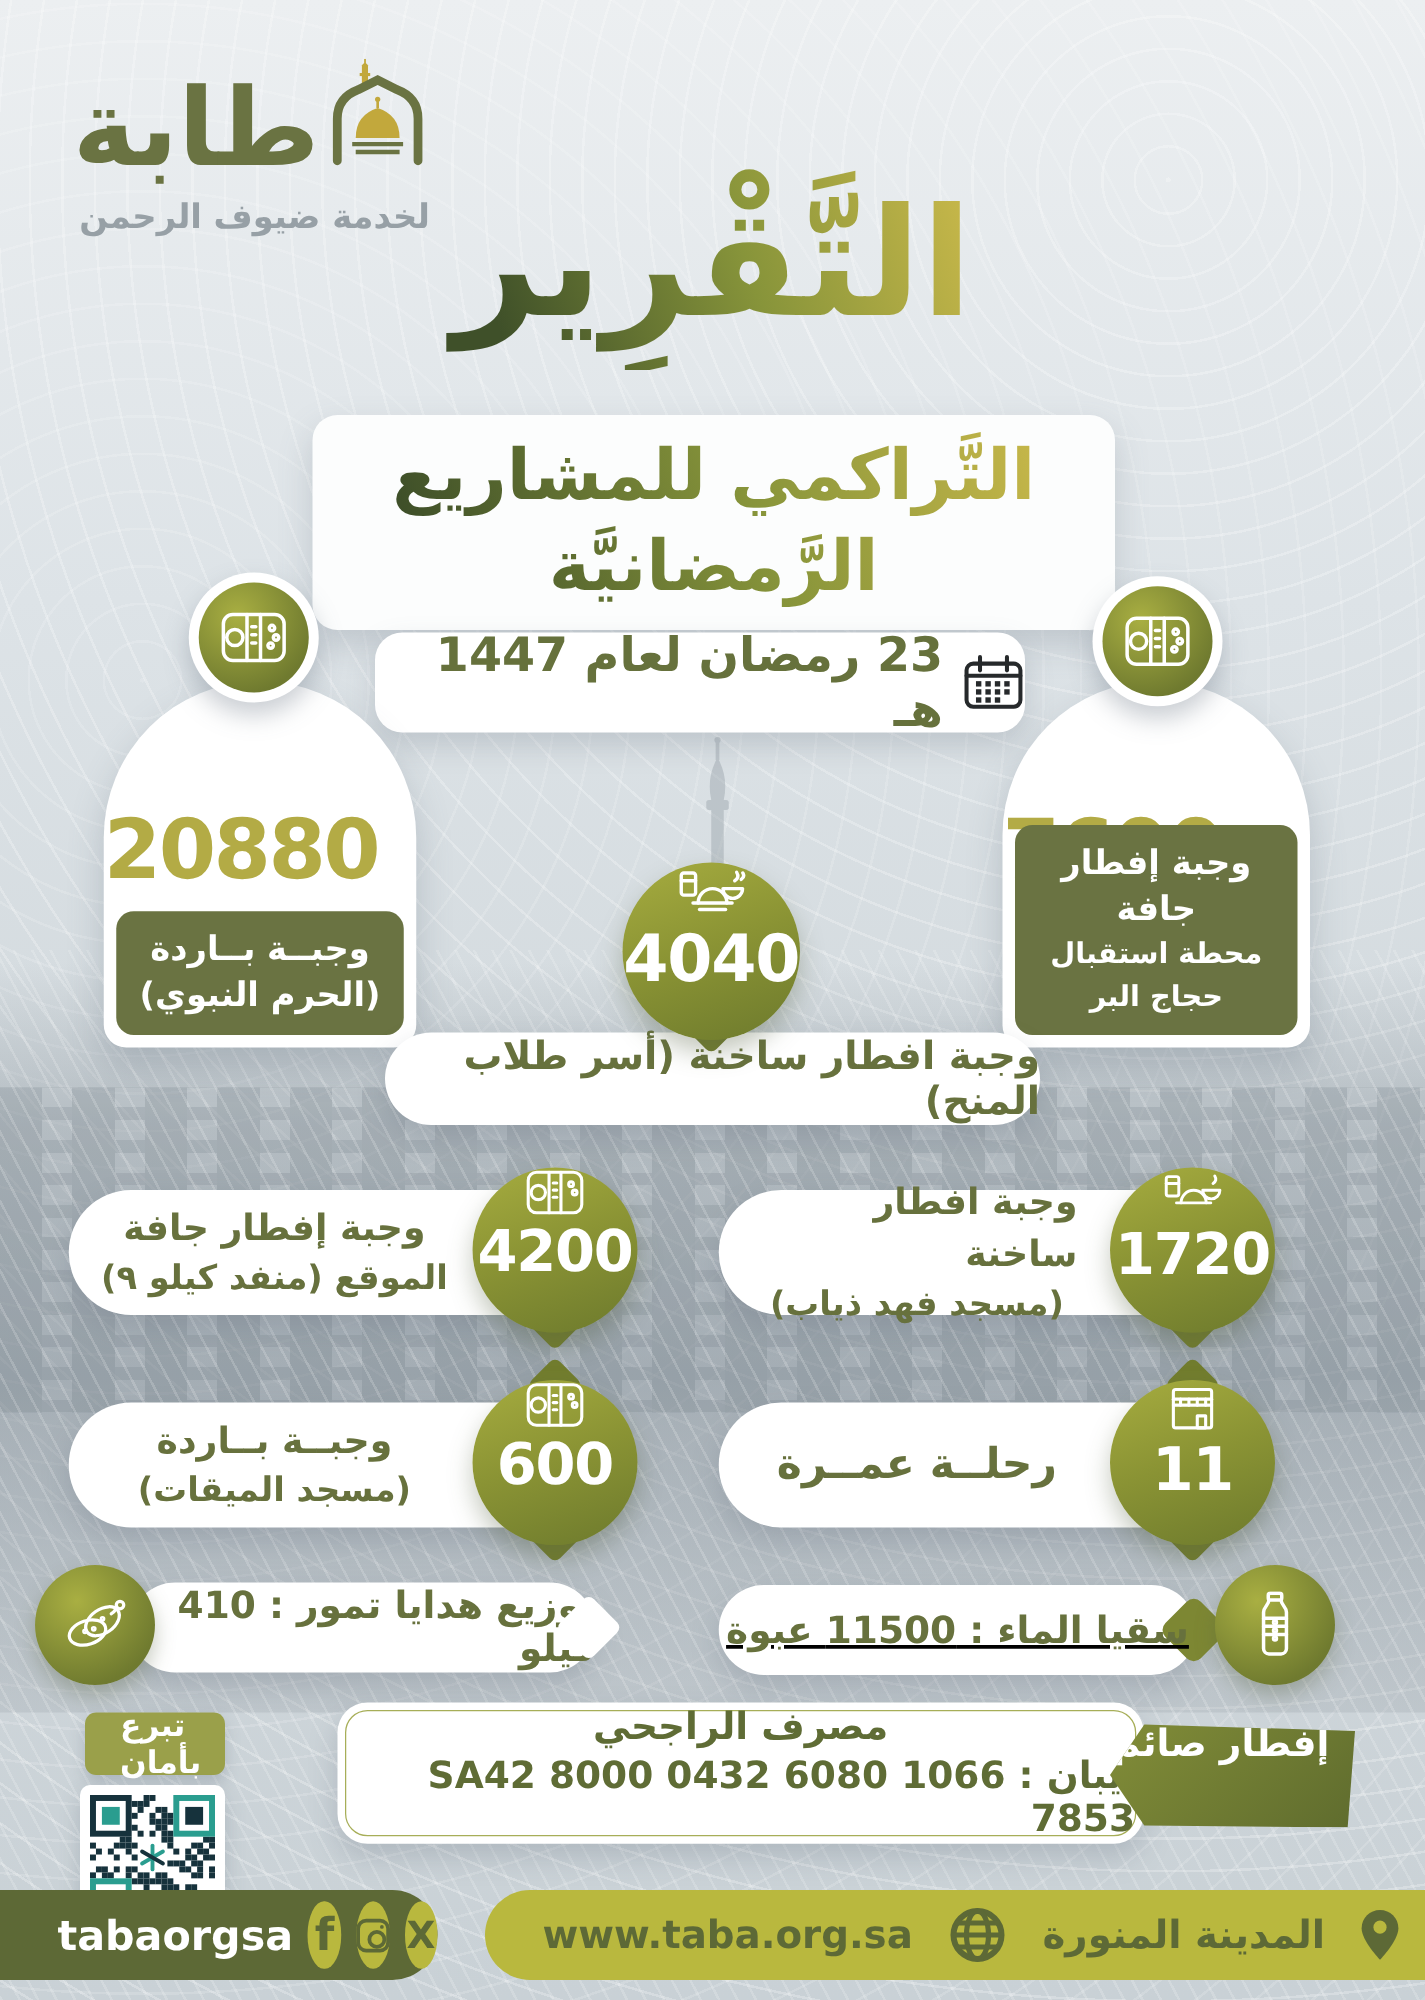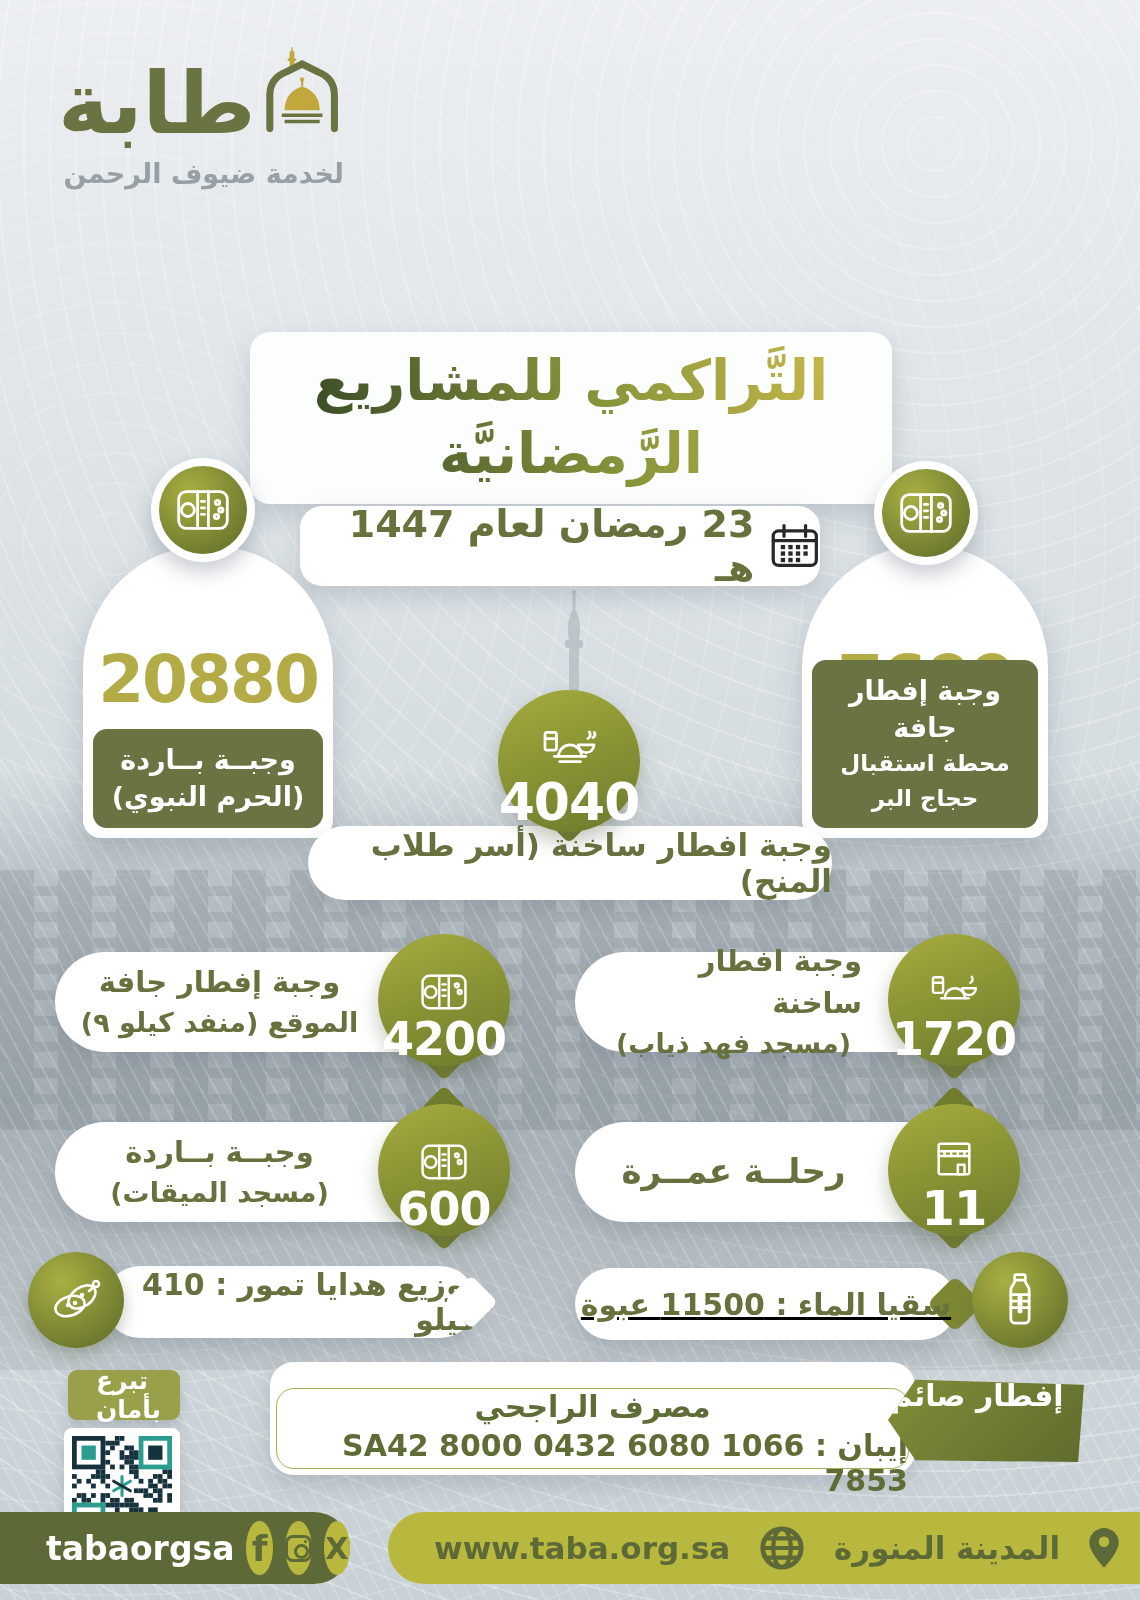--- a/index.html
+++ b/index.html
@@ -34,33 +34,33 @@
     border-radius:20px;box-shadow:0 12px 26px rgba(104,116,128,.25);
     display:flex;align-items:center;justify-content:center;}
   .subtitle{font-size:56px;font-weight:800;text-align:center;line-height:1.3;direction:rtl;}
   
   .date-pill{position:absolute;left:300px;top:506px;width:520px;height:80px;background:#fff;border-radius:22px;
     box-shadow:0 10px 22px rgba(104,116,128,.25);display:flex;align-items:center;justify-content:center;gap:16px;direction:rtl;}
   .date-pill span{font-size:38px;font-weight:800;color:#66713c;}
   
   .arch{position:absolute;background:#fff;border-radius:125px 125px 18px 18px;
     box-shadow:0 14px 28px rgba(104,116,128,.30);}
-  .arch .val{margin-top:96px;text-align:center;font-size:66px;font-weight:800;color:#b3ab45;letter-spacing:-2px;}
+  .arch .val{margin-top:96px;font-size:66px;font-weight:800;color:#b3ab45;letter-spacing:-2px;}
   .arch .panel{position:absolute;left:10px;right:10px;bottom:10px;background:#6a7342;border-radius:14px;
     padding:13px 6px;text-align:center;color:#fff;direction:rtl;}
   .arch .panel .l1{font-size:27px;font-weight:800;line-height:1.35;}
   .arch .panel .l2{font-size:23px;font-weight:800;line-height:1.5;}
   .stat-circle{position:absolute;width:104px;height:104px;border-radius:50%;background:#fff;
     box-shadow:0 10px 20px rgba(104,116,128,.35);z-index:4;}
   .stat-circle .in{position:absolute;inset:8px;border-radius:50%;
     background:radial-gradient(circle at 35% 30%,#a9af42,#6f7a2f 75%);display:flex;align-items:center;justify-content:center;}
   
   .balloon{position:absolute;border-radius:50%;z-index:3;
     background:linear-gradient(160deg,#a6ac3f 0%,#8a9334 48%,#6d7a2d 100%);
-    display:flex;flex-direction:column;align-items:center;justify-content:flex-end;
+    display:flex;flex-direction:column;align-items:center;justify-content:flex-start;
     box-shadow:0 10px 20px rgba(90,100,70,.35);}
   .balloon .val{color:#fff;font-weight:800;letter-spacing:-1px;}
   .tail{position:absolute;background:#727d2e;transform:rotate(45deg);border-radius:6px;z-index:2;}
   
   .pill{position:absolute;background:#fff;border-radius:50px;box-shadow:0 10px 22px rgba(104,116,128,.28);
     display:flex;flex-direction:column;align-items:center;justify-content:center;direction:rtl;z-index:1;}
   .pill .t1{font-size:29px;font-weight:800;color:#67713d;line-height:1.45;}
   .pill .t2{font-size:27px;font-weight:800;color:#67713d;line-height:1.45;}
   .center-pill{position:absolute;left:308px;top:826px;width:524px;height:74px;background:#fff;border-radius:37px;
     box-shadow:0 10px 22px rgba(104,116,128,.28);display:flex;align-items:center;justify-content:center;direction:rtl;z-index:1;}
@@ -73,21 +73,21 @@
     box-shadow:0 10px 22px rgba(104,116,128,.28);display:flex;align-items:center;justify-content:center;direction:rtl;}
   .strip-pill span{font-size:30px;font-weight:800;color:#67713d;}
   .strip-tip-white{position:absolute;width:38px;height:38px;background:#fff;transform:rotate(45deg);
     border-radius:6px;top:17px;right:-14px;}
   .strip-tip-olive{position:absolute;width:40px;height:40px;background:#7d8733;transform:rotate(45deg);
     border-radius:8px;top:16px;right:-18px;z-index:-1;}
   
   .bank-card{position:absolute;left:270px;top:1362px;width:645px;height:113px;background:#fff;border-radius:24px;
     box-shadow:0 10px 22px rgba(104,116,128,.28);z-index:2;}
   .bank-card .inner{position:absolute;inset:6px;border:1.6px solid #a7ae58;border-radius:18px;
-    display:flex;flex-direction:column;align-items:center;justify-content:flex-start;gap:4px;direction:rtl;margin-top:20px;}
+    display:flex;flex-direction:column;align-items:center;justify-content:center;gap:4px;direction:rtl;}
   .bank-name{font-size:30px;font-weight:800;color:#5f6c35;}
   .bank-iban{font-size:30px;font-weight:800;color:#5f6c35;direction:rtl;}
   .ribbon{position:absolute;left:888px;top:1378px;width:196px;height:84px;z-index:3;
     background:linear-gradient(135deg,#828d38,#5f6c2e);
     clip-path:polygon(0% 50%,14% 2%,100% 8%,97% 100%,14% 98%);
     display:flex;align-items:flex-start;justify-content:center;}
   .ribbon span{font-size:30px;font-weight:800;color:#fff;padding-right:18px;}
   .qr-label{position:absolute;left:68px;top:1370px;width:112px;height:50px;background:#9aa04a;border-radius:9px;
     display:flex;align-items:center;justify-content:center;box-shadow:0 6px 12px rgba(104,116,128,.3);}
   .qr-label span{color:#fff;font-size:25px;font-weight:800;padding-left:28px;}
@@ -148,20 +148,21 @@
         <path d="M35 88 Q35 62 60 54 Q85 62 85 88 Z" fill="#c2a83c"></path>
         <line x1="60" y1="46" x2="60" y2="54" stroke="#c2a83c" stroke-width="3"></line>
         <circle cx="60" cy="44" r="3" fill="#c2a83c"></circle>
         <line x1="31" y1="95" x2="89" y2="95" stroke="#6a7342" stroke-width="5"></line>
         <line x1="35" y1="104" x2="85" y2="104" stroke="#6a7342" stroke-width="5"></line>
       </svg>
     </div>
     <div class="logo-tag">لخدمة ضيوف الرحمن</div>
   </div>
 
+  <div class="title grad-text">التَّقْرِير</div>
   <div class="sub-band">
     <div class="subtitle grad-text">التَّراكمي للمشاريع الرَّمضانيَّة</div>
   </div>
 
   <div class="date-pill">
     <svg width="50" height="46" viewBox="0 0 46 42">
       <rect x="3" y="7" width="40" height="32" rx="5" class="dic"></rect>
       <line x1="13" y1="2" x2="13" y2="12" class="dic"></line>
       <line x1="33" y1="2" x2="33" y2="12" class="dic"></line>
       <line x1="3" y1="16" x2="43" y2="16" class="dic"></line>

